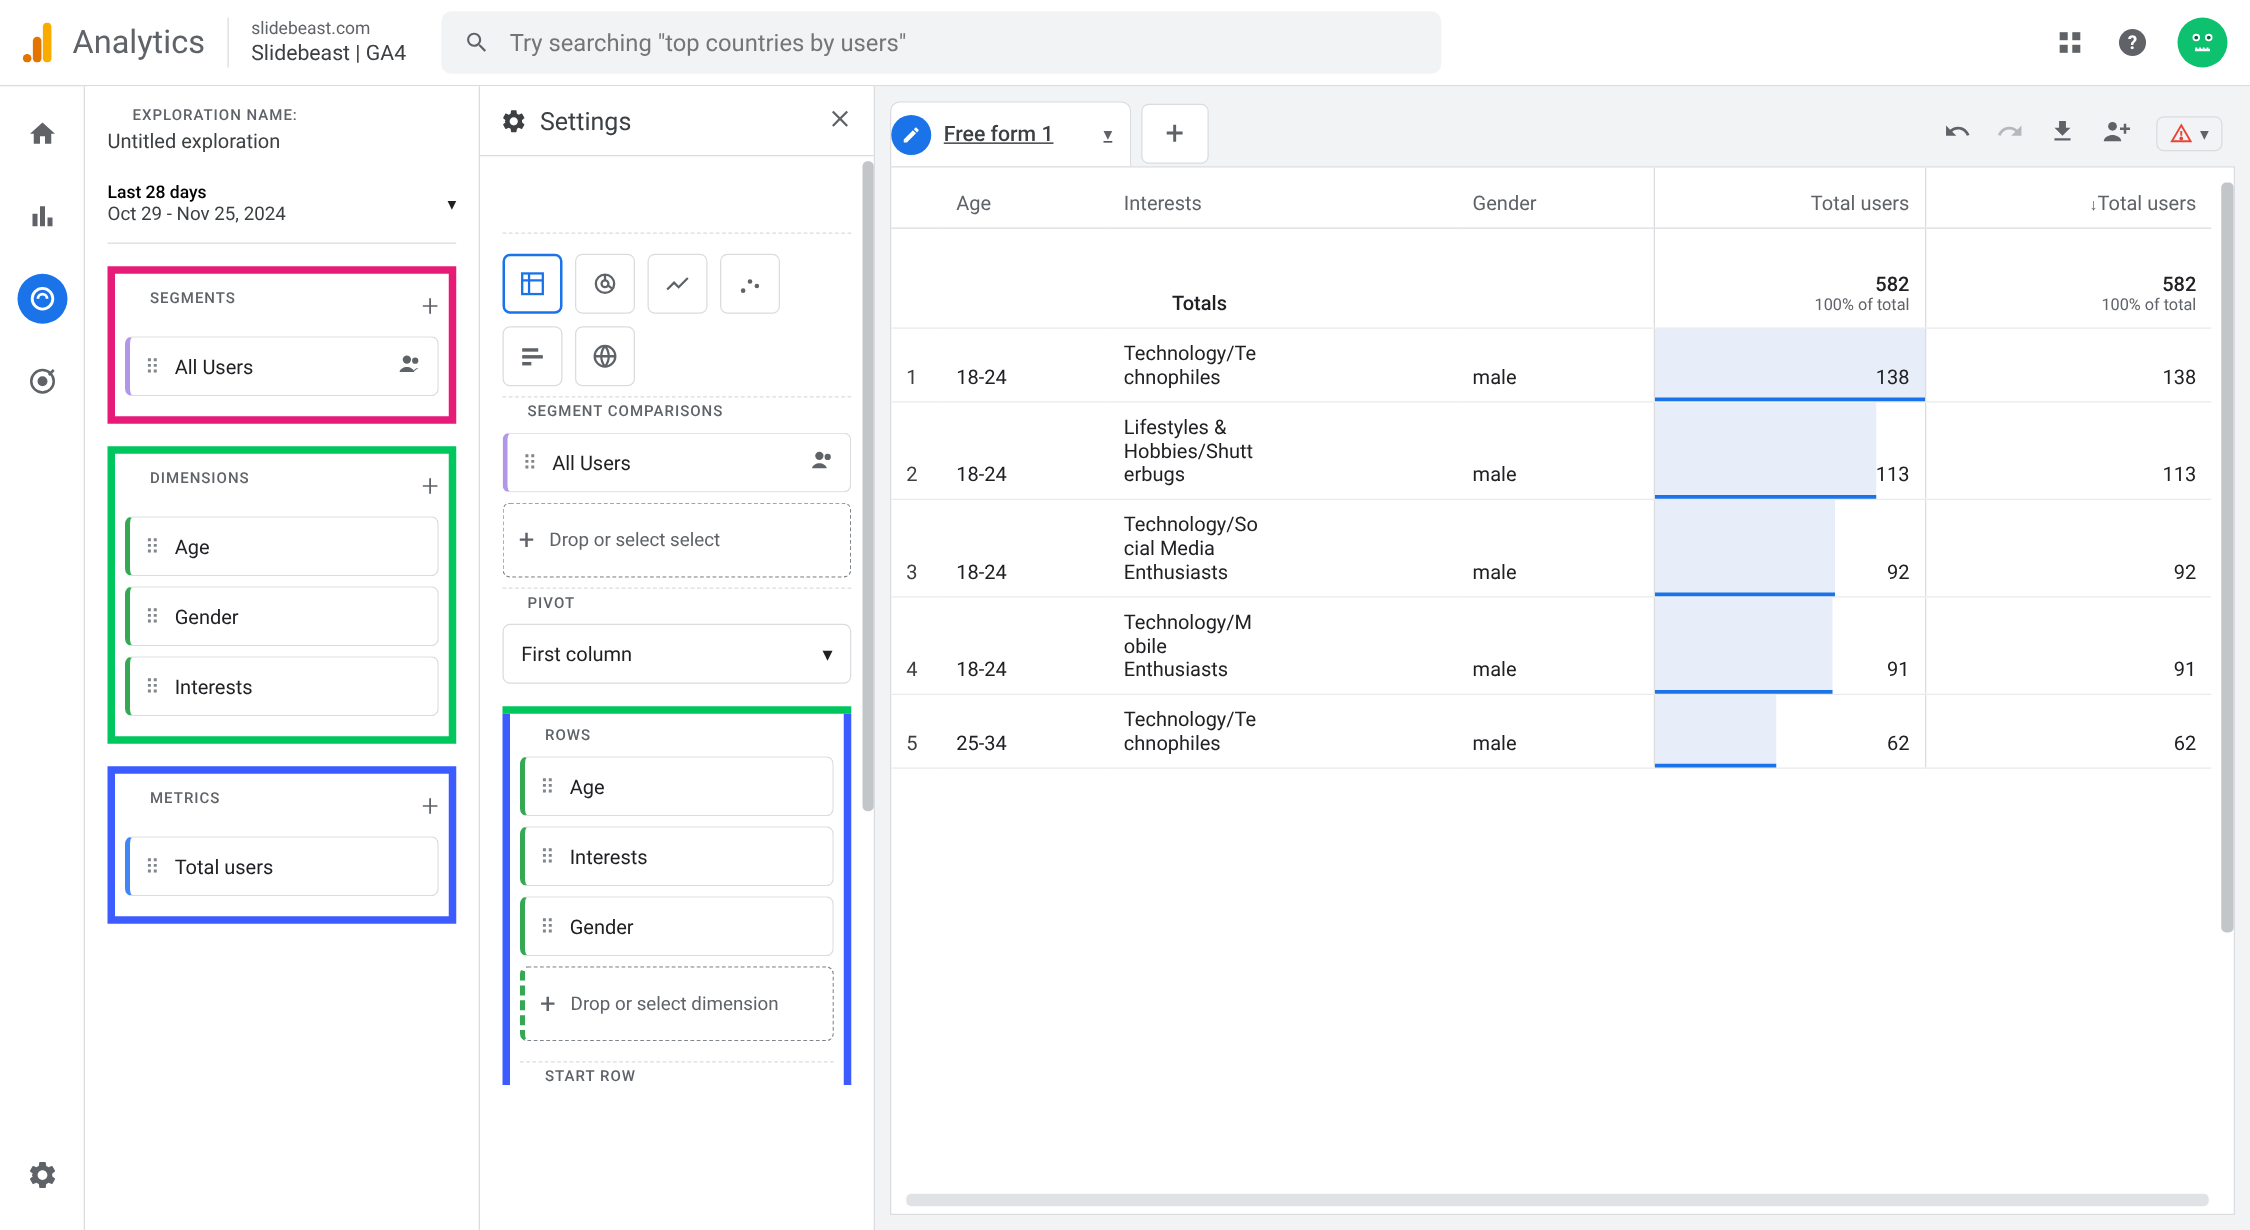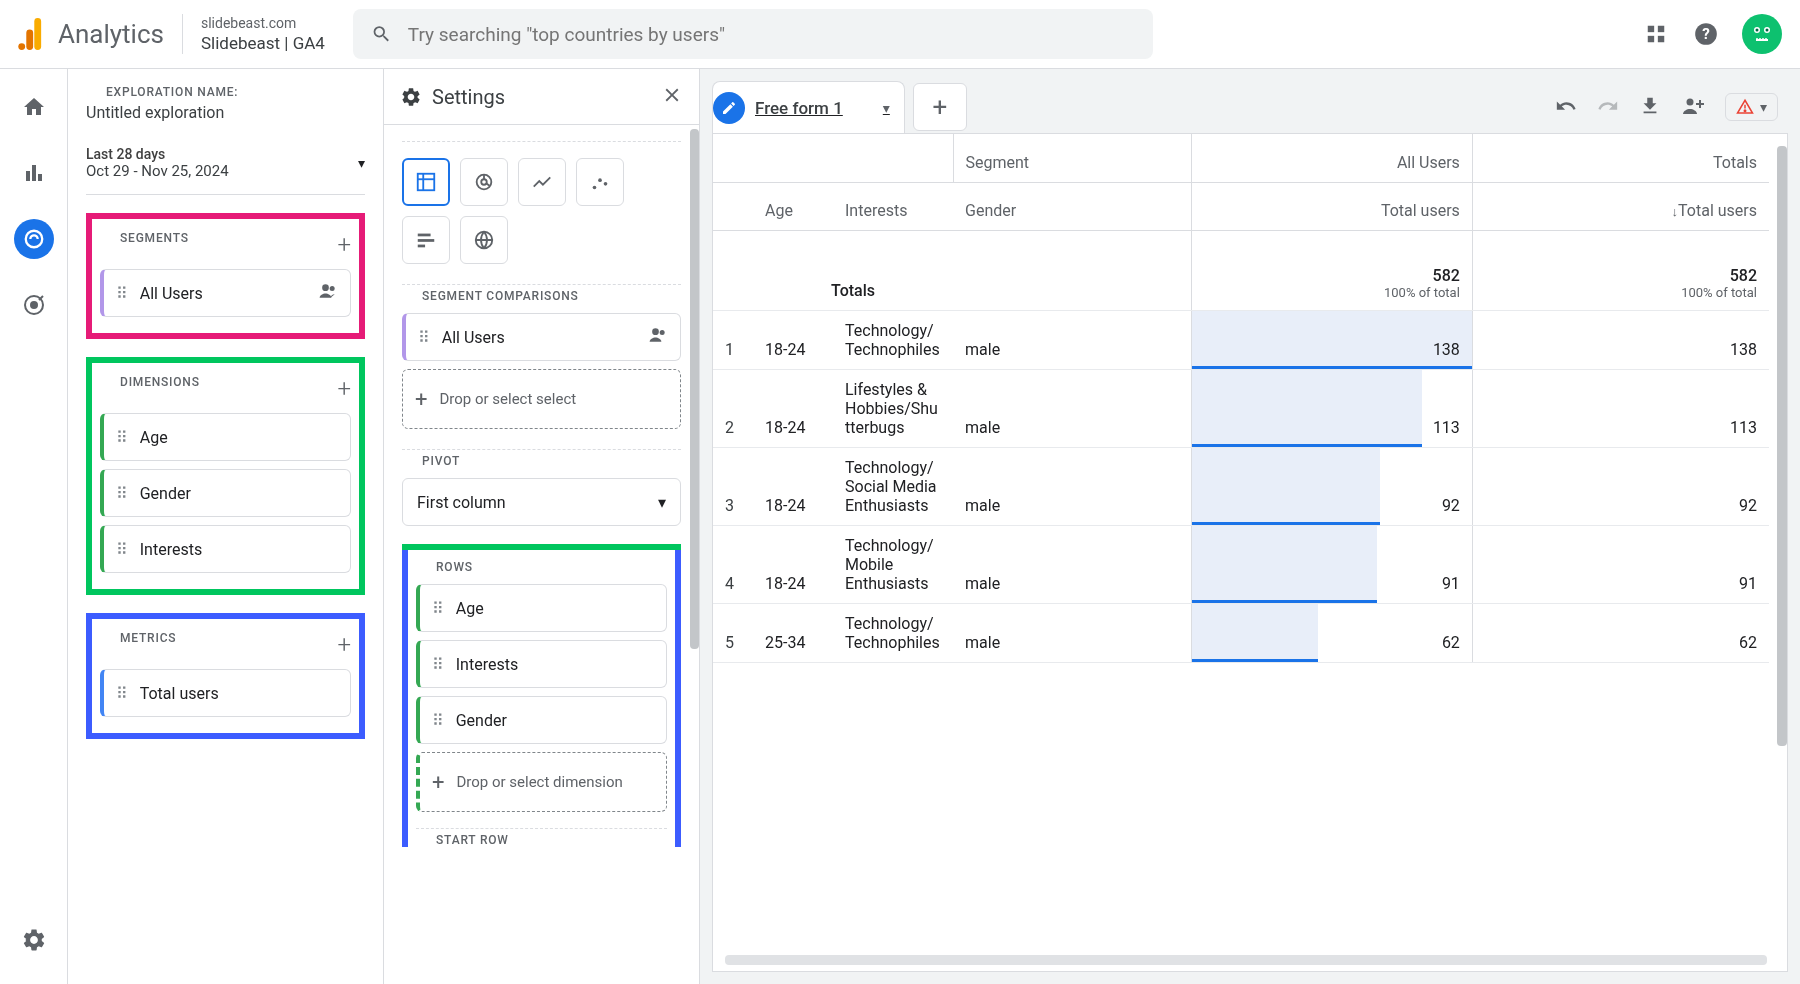--- a/index.html
+++ b/index.html
@@ -22,33 +22,33 @@
 
 .body-wrap { display: flex; height: calc(100% - 69px); }
 .left-rail { width: 68px; border-right: 1px solid #dadce0; display: flex; flex-direction: column; align-items: center; padding-top: 18px; gap: 26px; }
 .rail-item { width: 40px; height: 40px; display: flex; align-items: center; justify-content: center; border-radius: 50%; cursor: pointer; color: #5f6368; }
 .rail-item.active { background: #1a73e8; color: #fff; }
 .rail-bottom { margin-top: auto; margin-bottom: 24px; }
 
 
 .panel { border-right: 1px solid #dadce0; background: #fff; display: flex; flex-direction: column; }
 .variables-panel { width: 316px; }
-.settings-panel { width: 316px; position: relative; }
+.settings-panel { width: 316px; position: relative; gap: 45px; }
 .panel-header { height: 56px; display: flex; align-items: center; padding: 0 16px; border-bottom: 1px solid #dadce0; gap: 10px; }
 .panel-title { font-size: 20px; color: #3c4043; font-weight: 400; }
 .panel-close { margin-left: auto; cursor: pointer; }
 .panel-body { padding: 16px 18px; overflow-y: auto; flex: 1; }
 
 .label-small { font-size: 12px; letter-spacing: 0.8px; color: #5f6368; font-weight: 500; text-transform: uppercase; padding-left: 20px; }
 .exploration-name { font-size: 16px; color: #3c4043; margin-top: 4px; }
 .date-block { margin-top: 24px; padding-bottom: 14px; border-bottom: 1px solid #dadce0; display:flex; justify-content:space-between; align-items:center; }
-.date-label { font-size: 14px; color: #404040; font-weight:500; }
+.date-label { font-size: 14px; color: #000000; font-weight:500; }
 .date-range { font-size: 15px; color: #3c4043; }
 
-.section { margin-top: 20px; }
+.section { margin-top: 8px; }
 .section-header { display: flex; justify-content: space-between; align-items: flex-start; margin-bottom: 10px; border-top: 1px dashed #dadce0; padding-top:4px;}
 .add-icon { font-size: 24px; color: #5f6368; cursor: pointer; font-weight:300; }
 
 .chip { height: 48px; border: 1px solid #dadce0; border-radius: 6px; display: flex; align-items: center; padding: 0 12px; gap: 12px; margin-bottom: 8px; background: #fff; cursor: grab; font-size: 16px; }
 .chip .drag { color: #80868b; }
 .chip.seg { border-left: 4px solid #b297e9; }
 .chip.dim { border-left: 4px solid #34a853; }
 .chip.met { border-left: 4px solid #4285f4; }
 .chip .grow { flex:1; }
 .chip .people { color:#5f6368; }
@@ -393,28 +393,20 @@
               <circle cx="12" cy="17" r="1" fill="#ea4335"></circle>
             </svg>
             <span style="color:#5f6368">▾</span>
           </span>
       </div>
     </div>
 
     <div class="data-area">
       <table class="data-table">
         <thead>
-          <tr>
-            <th class="row-idx"></th>
-              <th class="col-age"></th>
-              <th class="col-int"></th>
-            <th class="col-seg-hdr">Segment</th>
-            <th class="num col-val">All Users</th>
-            <th class="num col-val">Totals</th>
-          </tr>
           <tr>
             <th class="row-idx"></th>
             <th>Age</th>
             <th>Interests</th>
             <th>Gender</th>
             <th class="num col-val">Total users</th>
             <th class="num col-val"><span class="down-arrow">↓</span><span>Total users</span></th>
           </tr>
         </thead>
         <tbody id="table-body">

